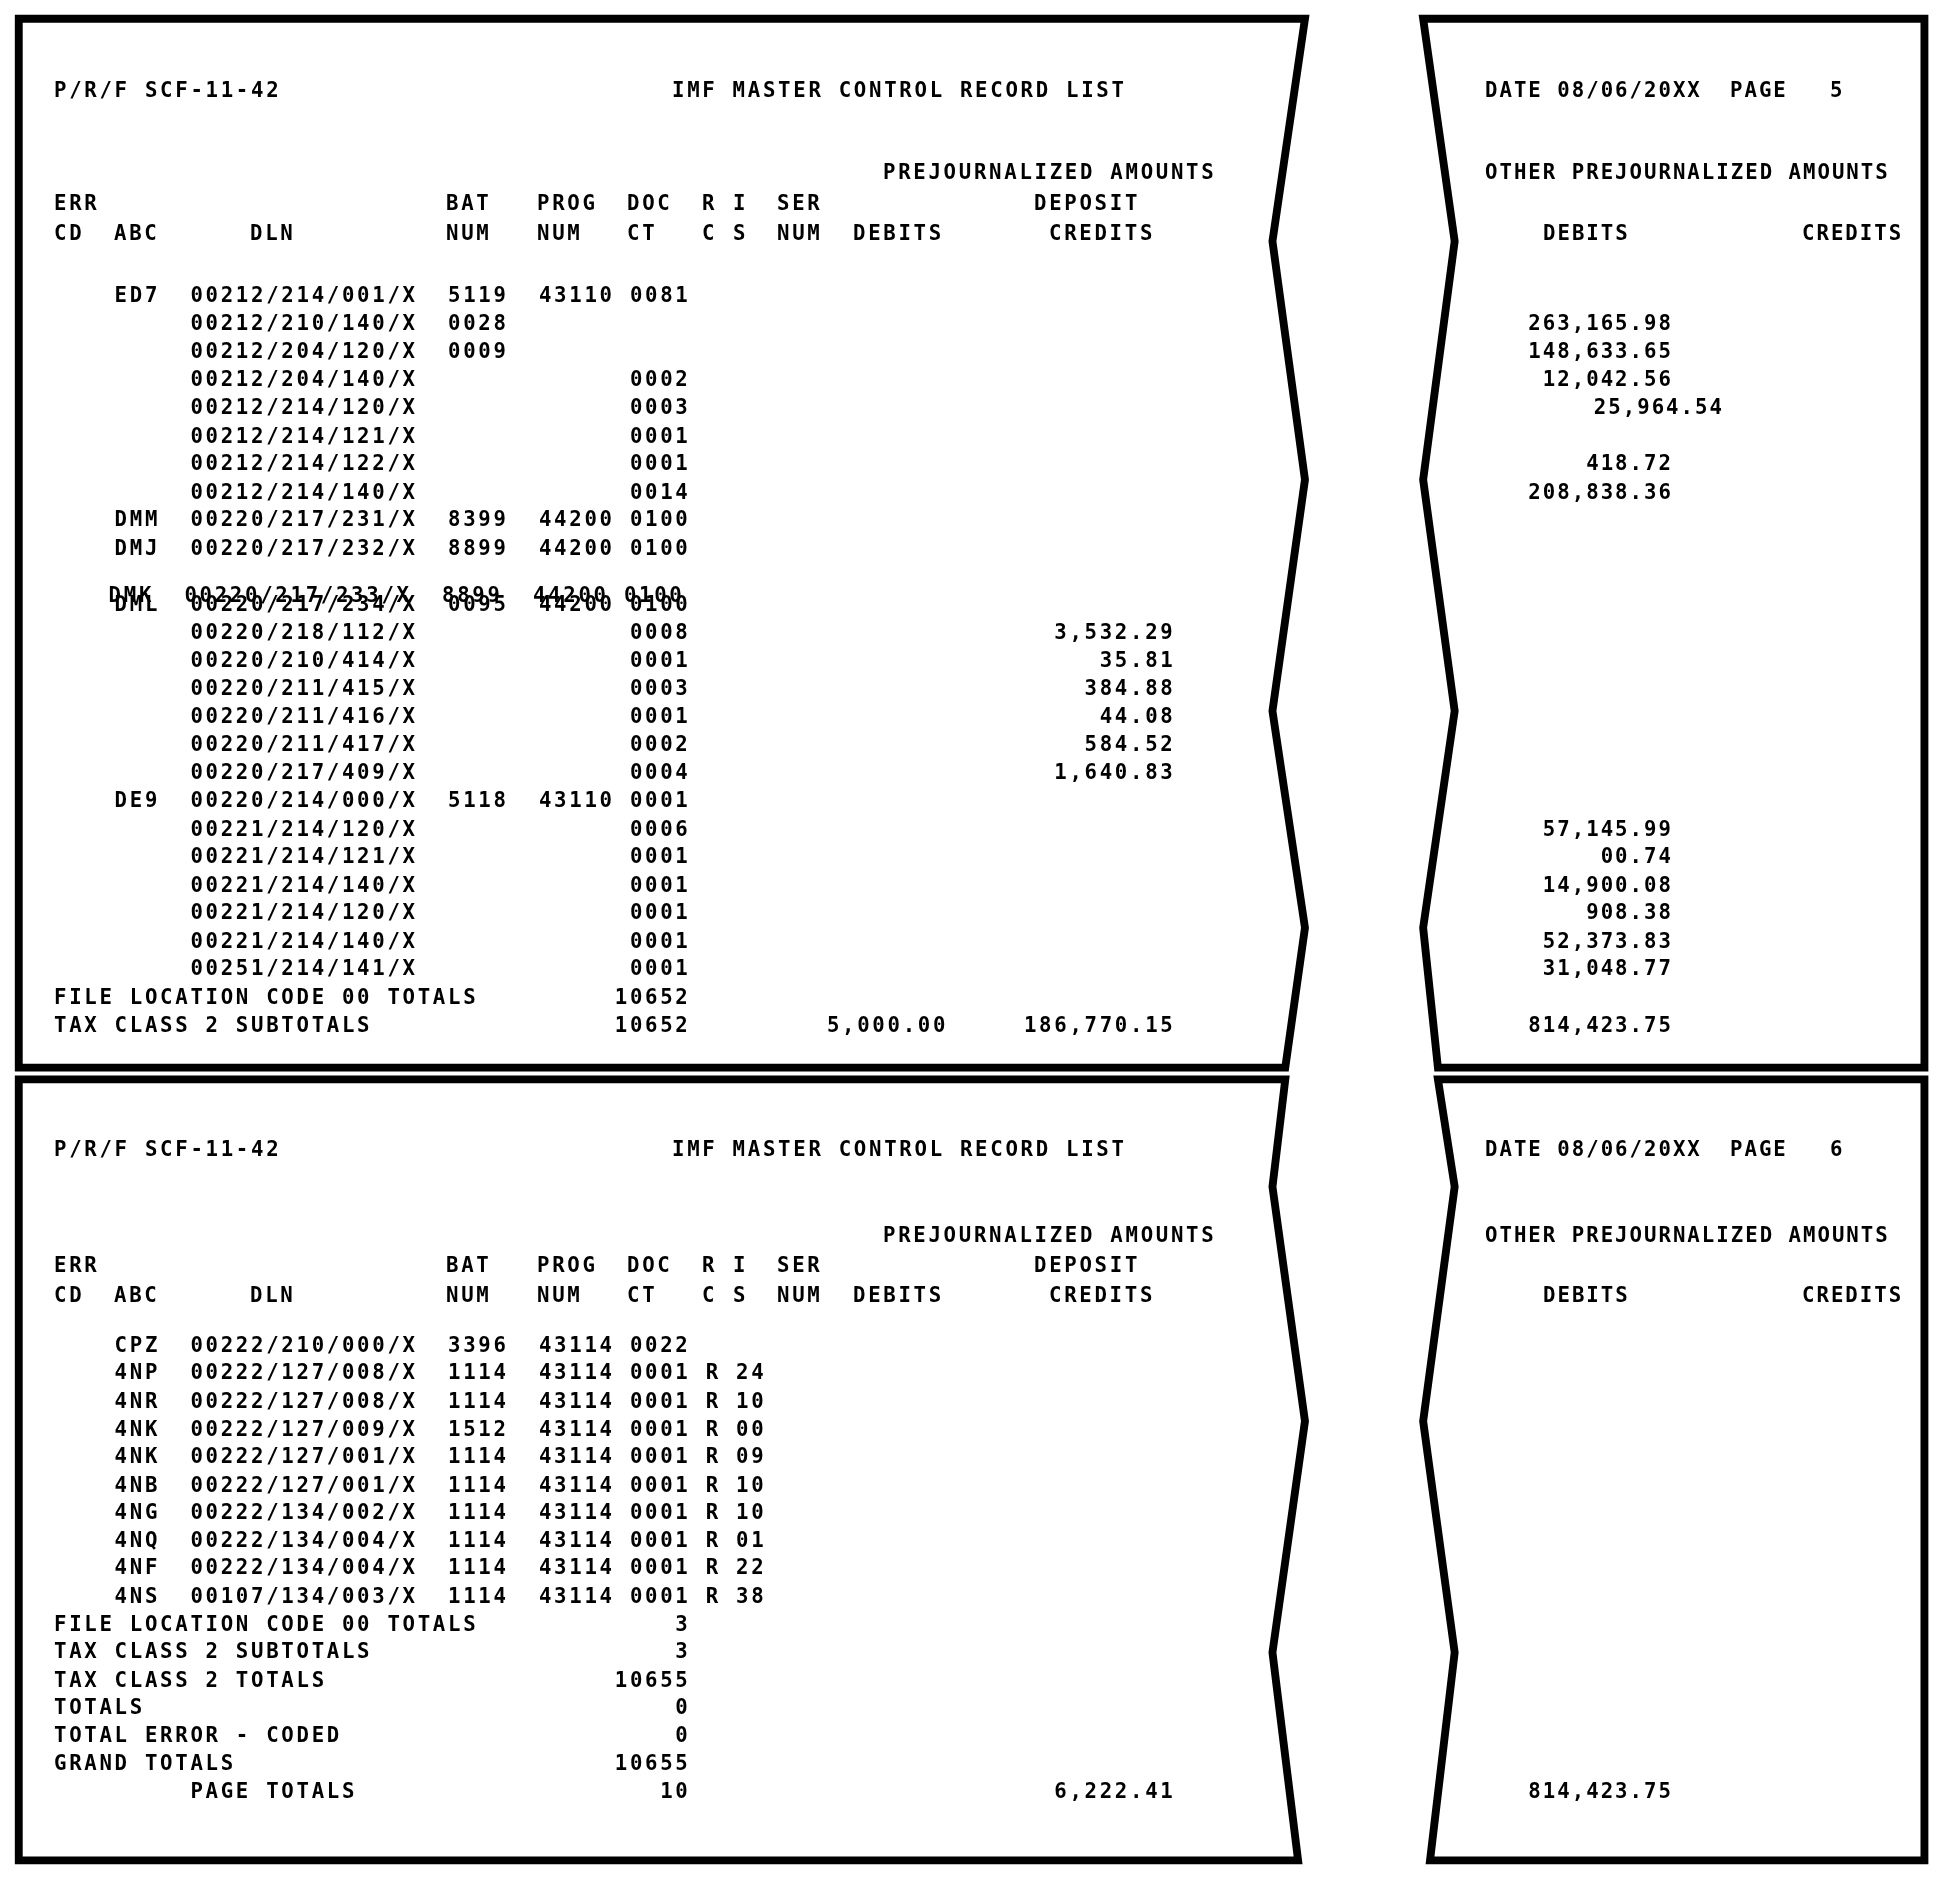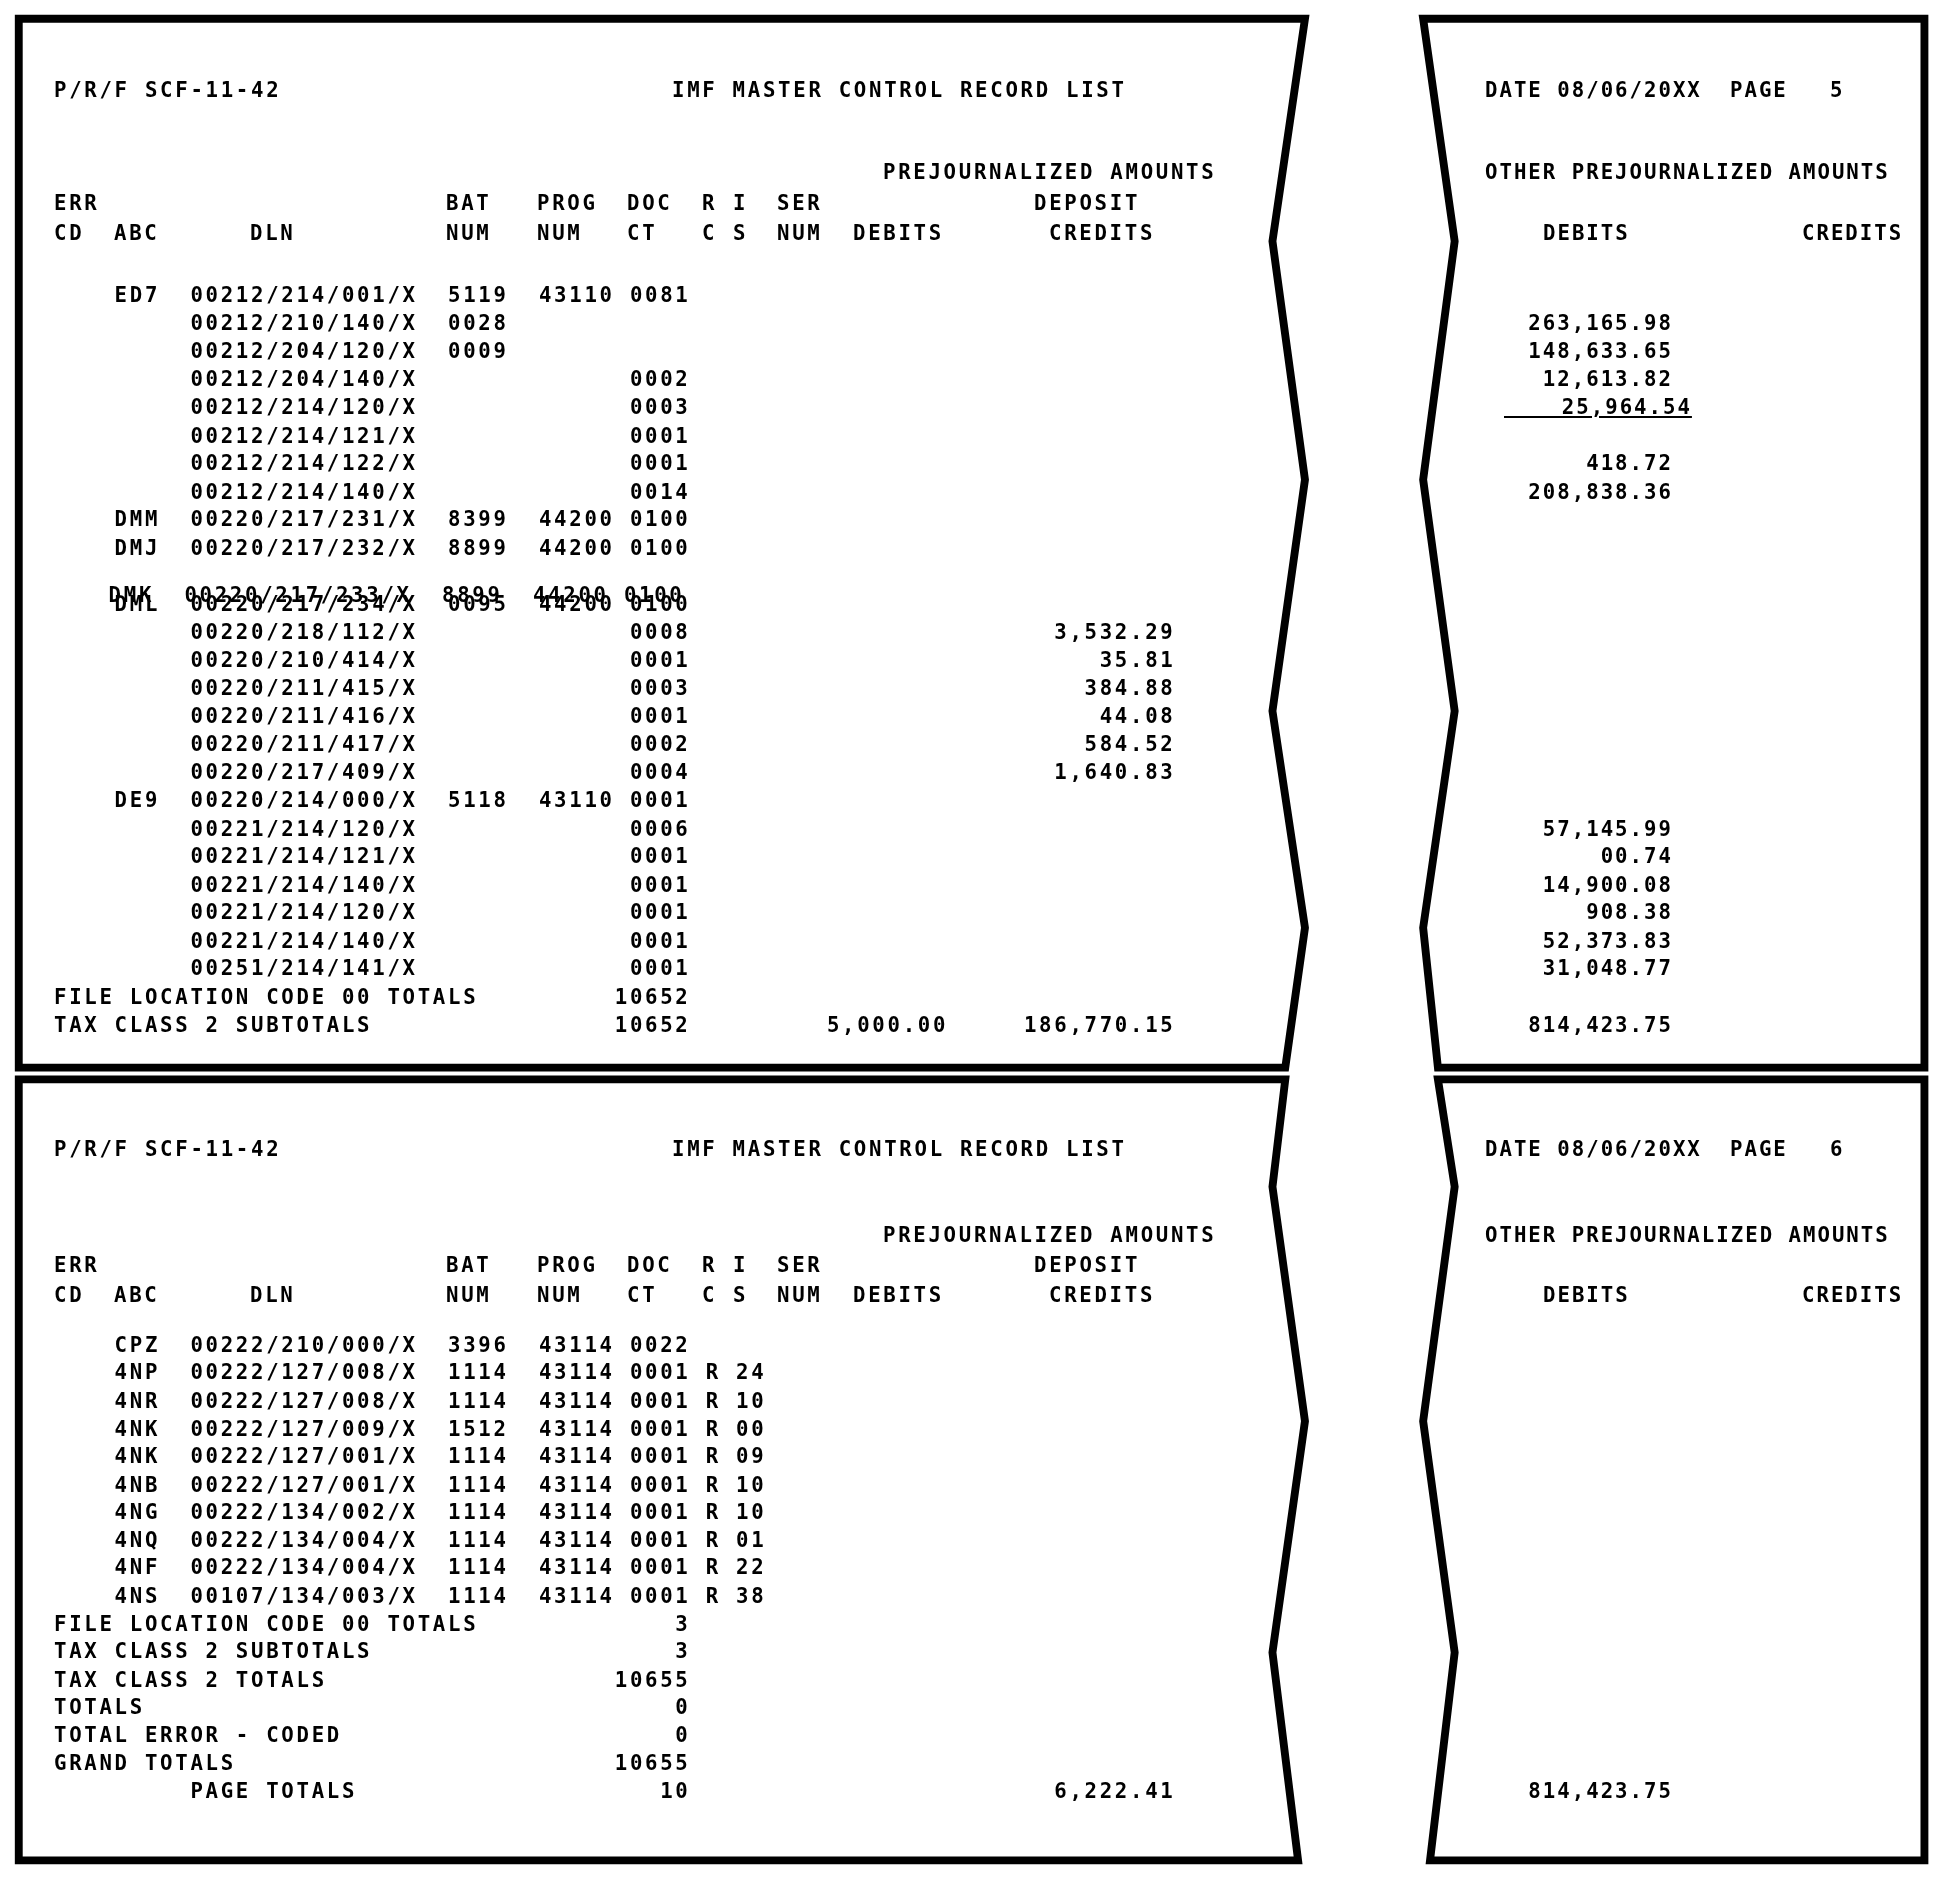--- a/index.html
+++ b/index.html
@@ -85,23 +85,23 @@
   <div class="ln lnR" style="left:1543px;top:1285px">DEBITS</div>
   <div class="ln lnR" style="left:1802px;top:1285px">CREDITS</div>
 
   <div id="rows">
       <div class="ln" style="left: 54px; top: 285px;">    ED7  00212/214/001/X  5119  43110 0081</div>
       <div class="ln" style="left: 54px; top: 313px;">         00212/210/140/X  0028</div>
       <div class="ln lnR" style="left: 1485px; top: 313px;">   263,165.98</div>
       <div class="ln" style="left: 54px; top: 341px;">         00212/204/120/X  0009</div>
       <div class="ln lnR" style="left: 1485px; top: 341px;">   148,633.65</div>
       <div class="ln" style="left: 54px; top: 369px;">         00212/204/140/X              0002</div>
-      <div class="ln lnR" style="left: 1485px; top: 369px;">    12,613.82</div>
+      <div class="ln lnR" style="left: 1485px; top: 369px;">    12,042.56</div>
       <div class="ln" style="left: 54px; top: 397px;">         00212/214/120/X              0003</div>
-      <div class="ln lnR" style="left: 1504px; top: 397px; text-decoration: underline;">    25,964.54</div>
+      <div class="ln lnR" style="left: 1536px; top: 397px;">    25,964.54</div>
       <div class="ln" style="left: 54px; top: 426px;">         00212/214/121/X              0001</div>
       <div class="ln" style="left: 54px; top: 453px;">         00212/214/122/X              0001</div>
       <div class="ln lnR" style="left: 1485px; top: 453px;">       418.72</div>
       <div class="ln" style="left: 54px; top: 482px;">         00212/214/140/X              0014</div>
       <div class="ln lnR" style="left: 1485px; top: 482px;">   208,838.36</div>
       <div class="ln" style="left: 54px; top: 509px;">    DMM  00220/217/231/X  8399  44200 0100</div>
       <div class="ln" style="left: 54px; top: 538px;">    DMJ  00220/217/232/X  8899  44200 0100</div>
       <div class="ln" style="left: 48px; top: 565px; margin-top: 20px;">    DMK  00220/217/233/X  8899  44200 0100</div>
       <div class="ln" style="left: 54px; top: 594px;">    DML  00220/217/234/X  0095  44200 0100</div>
       <div class="ln" style="left: 54px; top: 622px;">         00220/218/112/X              0008                        3,532.29</div>

